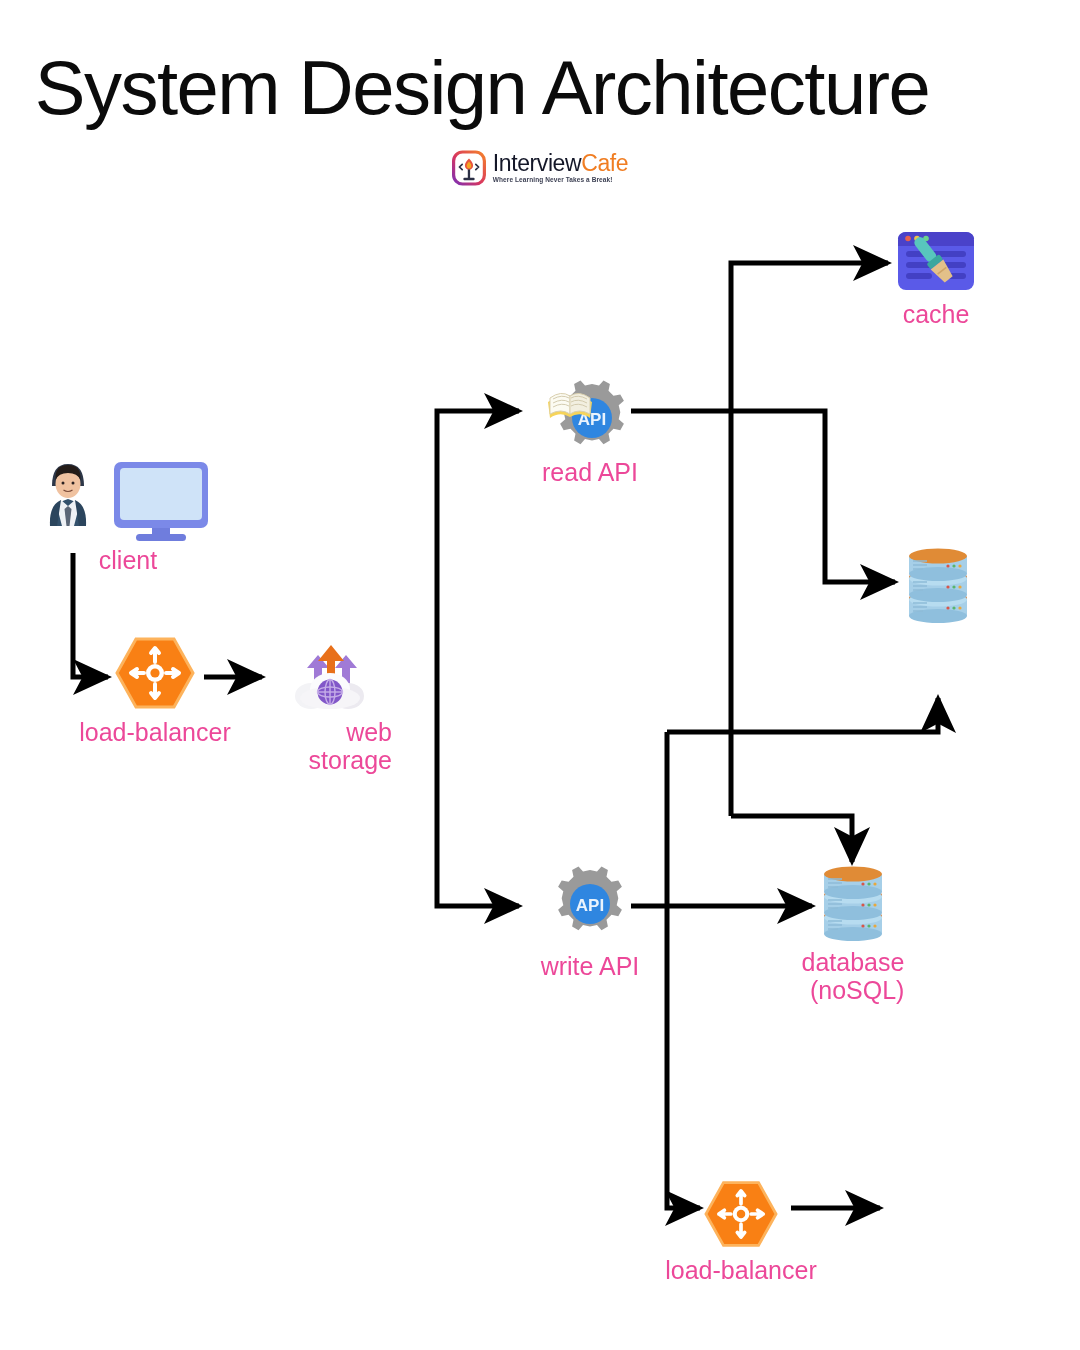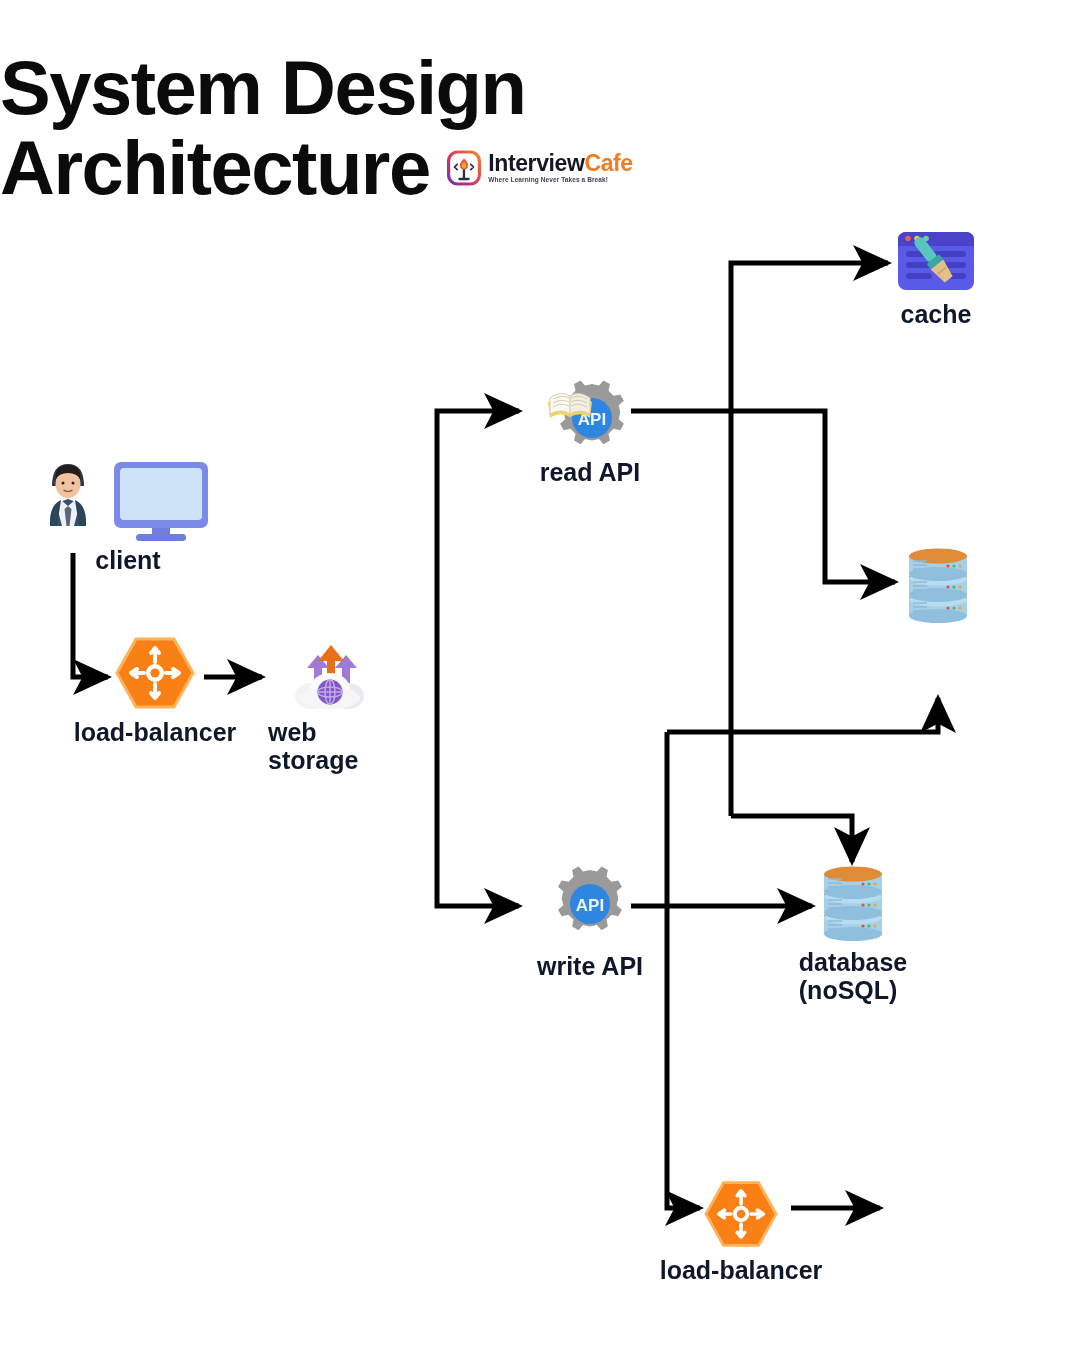--- a/index.html
+++ b/index.html
@@ -18,22 +18,23 @@
     background: #ffffff;
     overflow: hidden;
   }
 
   
   #title {
     position: absolute;
     left: 0;
     top: 48px;
     width: 964px;
+    text-align: center;
     font-size: 76px;
-    font-weight: 700;
+    font-weight: 400;
     letter-spacing: -1.5px;
     color: #0b0b0b;
     line-height: 1.05;
   }
   #brand {
     position: absolute;
     left: 0;
     top: 150px;
     width: 1080px;
     display: flex;
@@ -47,21 +48,21 @@
     flex: 0 0 auto;
   }
   #brand-textwrap {
     display: flex;
     flex-direction: column;
     align-items: flex-start;
     line-height: 1;
   }
   #brand-words {
     font-size: 23px;
-    font-weight: 700;
+    font-weight: 400;
     letter-spacing: -0.4px;
     white-space: nowrap;
   }
   .brand-a { color: #141728; }
   .brand-b { color: #f07d22; }
   #brand-tag {
     font-size: 6.5px;
     font-weight: 700;
     color: #3b3f52;
     letter-spacing: 0.1px;
@@ -88,23 +89,23 @@
   }
   .node-icon {
     display: flex;
     align-items: flex-end;
     justify-content: flex-start;
     text-decoration: underline;
   }
   .node-label {
     margin-top: 6px;
     font-size: 25px;
-    font-weight: 700;
-    color: #0f172a;
-    text-align: left;
+    font-weight: 400;
+    color: #ec4899;
+    text-align: right;
     line-height: 1.12;
     white-space: pre-line;
   }
 </style>
 </head>
 <body>
 
 <div id="page">
 
   <div id="title">System Design Architecture</div>

